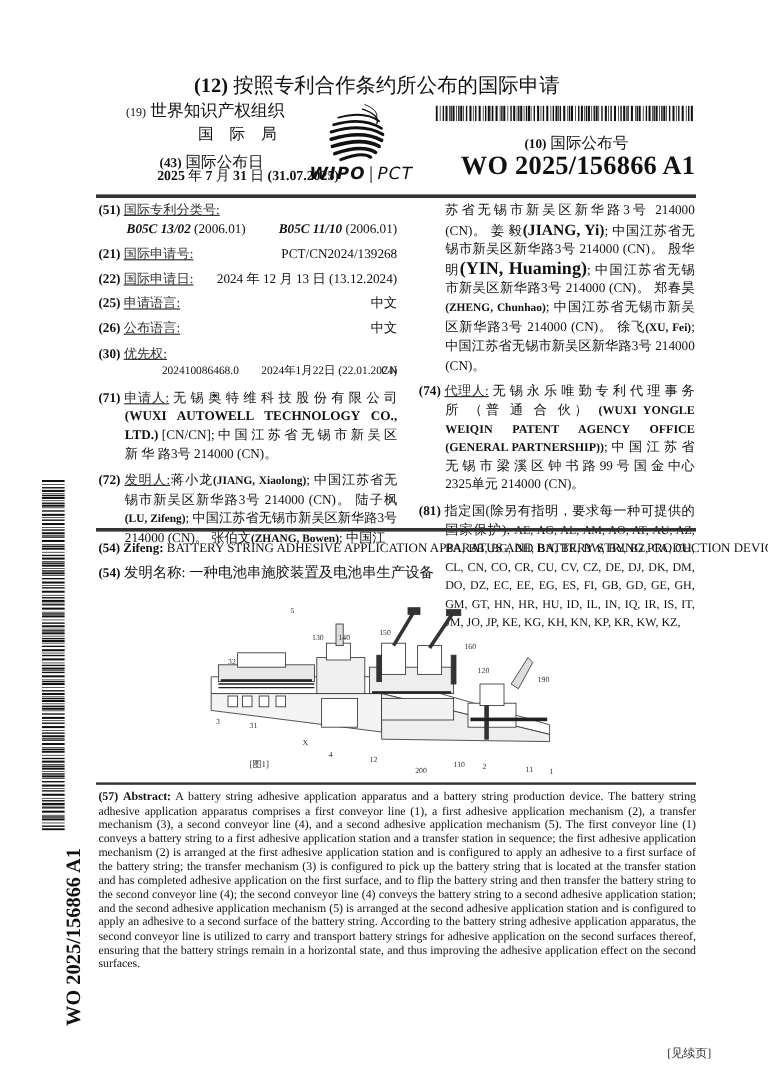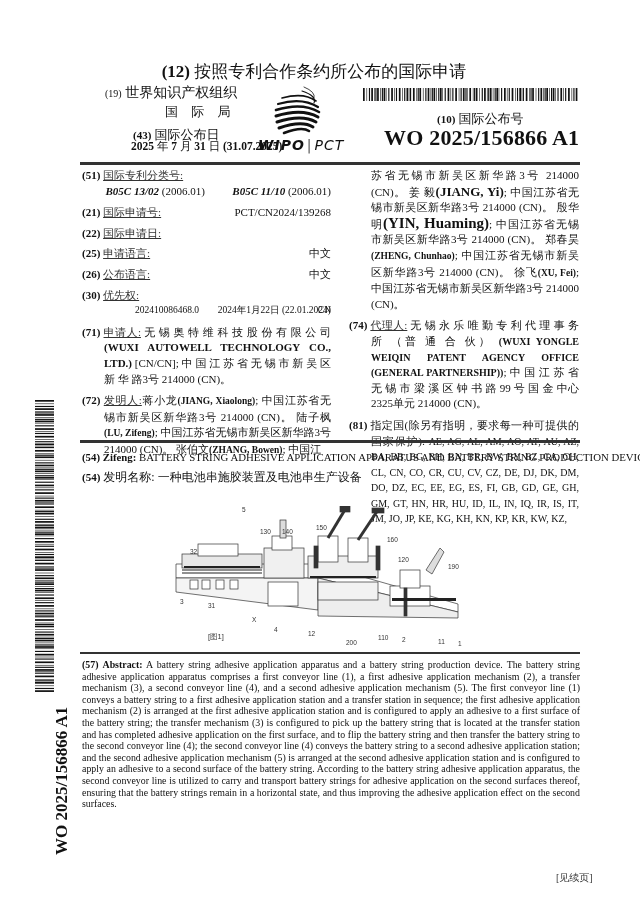--- a/index.html
+++ b/index.html
@@ -42,21 +42,21 @@
 
   #left-col { left:82px; top:168px; width:249px; }
   #right-col { left:349px; top:168px; width:230px; }
 
   
   #title54en { left:82px; top:451px; font-size:10.8px; white-space:nowrap; }
   #title54cn { left:82px; top:469px; font-size:12px; }
 
   
   #drawing { left:168px; top:506px; width:296px; height:140px; }
-  .fig-lab { position:absolute; font-family:Liberation Sans, sans-serif; font-size:6.5px; color:#333; }
+  .fig-lab { position:absolute; font-family:Liberation Serif, serif; font-size:6.5px; color:#333; }
 
   
   #abstract { left:82px; top:659px; width:498px; font-size:9.9px; line-height:11.6px; text-align:justify; }
 
   
   #side-barcode { left:35px; top:400px; width:19px; height:292px; }
   #side-pubno { left:52px; top:855px; transform-origin:0 0; transform:rotate(-90deg);
                 font-size:17px; font-weight:bold; white-space:nowrap; }
   #continue { left:556px; top:871px; font-size:10px; color:#333; }
 </style>
@@ -222,20 +222,21 @@
   </div>
 
   <div class="row" style="margin-bottom:5px;">
     <span class="num">(21)</span>
     <span class="lab">国际申请号:</span>
     <span class="rt">PCT/CN2024/139268</span>
   </div>
   <div class="row" style="margin-bottom:5px;">
     <span class="num">(22)</span>
     <span class="lab">国际申请日:</span>
+    <span class="rt">2024 年 12 月 13 日 (13.12.2024)</span>
   </div>
   <div class="row" style="margin-bottom:5px;">
     <span class="num">(25)</span>
     <span class="lab">申请语言:</span>
     <span class="rt">中文</span>
   </div>
   <div class="row" style="margin-bottom:5px;">
     <span class="num">(26)</span>
     <span class="lab">公布语言:</span>
     <span class="rt">中文</span>

